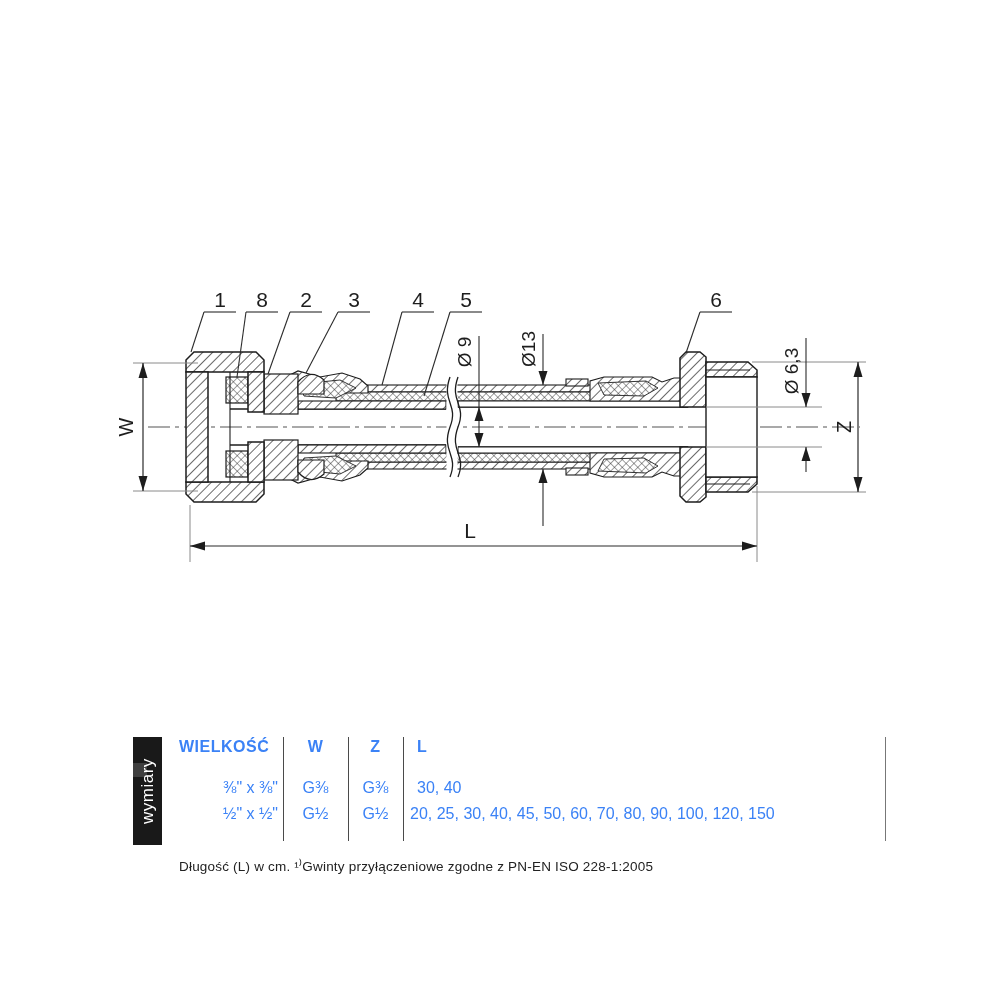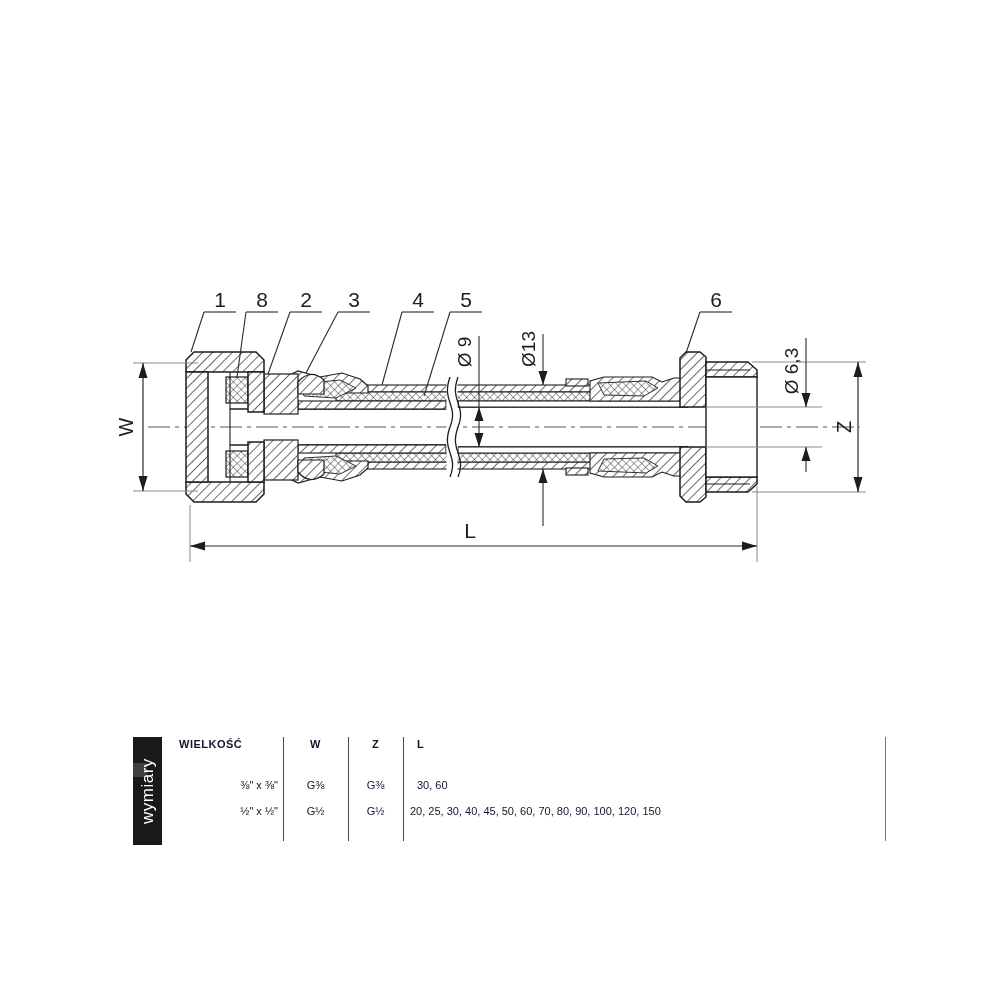--- a/index.html
+++ b/index.html
@@ -7,21 +7,21 @@
           font-family:"Liberation Sans",sans-serif;overflow:hidden;}
   svg.drawing{position:absolute;left:0;top:0;}
   svg text{font-family:"Liberation Sans",sans-serif;fill:#1d1d1d;}
 
   
   .tab{position:absolute;left:133px;top:737px;width:29px;height:108px;background:#191919;}
   .tab-accent{position:absolute;left:0;top:26px;width:14px;height:14px;background:#3f3f3f;}
   .tab-label{position:absolute;inset:0;display:flex;align-items:center;justify-content:center;
              color:#ffffff;font-size:17px;writing-mode:vertical-rl;transform:rotate(180deg);
              letter-spacing:0.5px;}
-  .cell{position:absolute;font-size:11px;color:#0f172a;white-space:nowrap;line-height:1;}
+  .cell{position:absolute;font-size:16px;color:#3b82f6;white-space:nowrap;line-height:1;}
   .cell.bold{font-weight:bold;letter-spacing:0.5px;}
   .cell.center{text-align:center;}
   .cell.right{text-align:right;}
   .vline{position:absolute;top:737px;height:104px;width:1px;background:#4a4a4a;}
   .footer-note{position:absolute;left:179px;top:857px;font-size:13.5px;color:#222222;
                white-space:nowrap;letter-spacing:0.2px;}
 </style>
 </head>
 <body>
 
@@ -225,21 +225,22 @@
     <div class="vline" style="left:885px;background:#777"></div>
 
     <div class="cell bold" style="left:179px;top:739px">WIELKOŚĆ</div>
     <div class="cell bold center" style="left:283px;top:739px;width:65px">W</div>
     <div class="cell bold center" style="left:348px;top:739px;width:55px">Z</div>
     <div class="cell bold" style="left:417px;top:739px">L</div>
 
     <div class="cell right" style="left:168px;top:780px;width:110px">⅜" x ⅜"</div>
     <div class="cell center" style="left:283px;top:780px;width:65px">G⅜</div>
     <div class="cell center" style="left:348px;top:780px;width:55px">G⅜</div>
-    <div class="cell" style="left:417px;top:780px">30, 60</div>
+    <div class="cell" style="left:417px;top:780px">30, 40</div>
 
     <div class="cell right" style="left:168px;top:806px;width:110px">½" x ½"</div>
     <div class="cell center" style="left:283px;top:806px;width:65px">G½</div>
     <div class="cell center" style="left:348px;top:806px;width:55px">G½</div>
     <div class="cell" style="left:410px;top:806px">20, 25, 30, 40, 45, 50, 60, 70, 80, 90, 100, 120, 150</div>
   </div>
 
+  <div class="footer-note">Długość (L) w cm. ¹⁾Gwinty przyłączeniowe zgodne z PN-EN ISO 228-1:2005</div>
 </div>
 
 </body></html>

